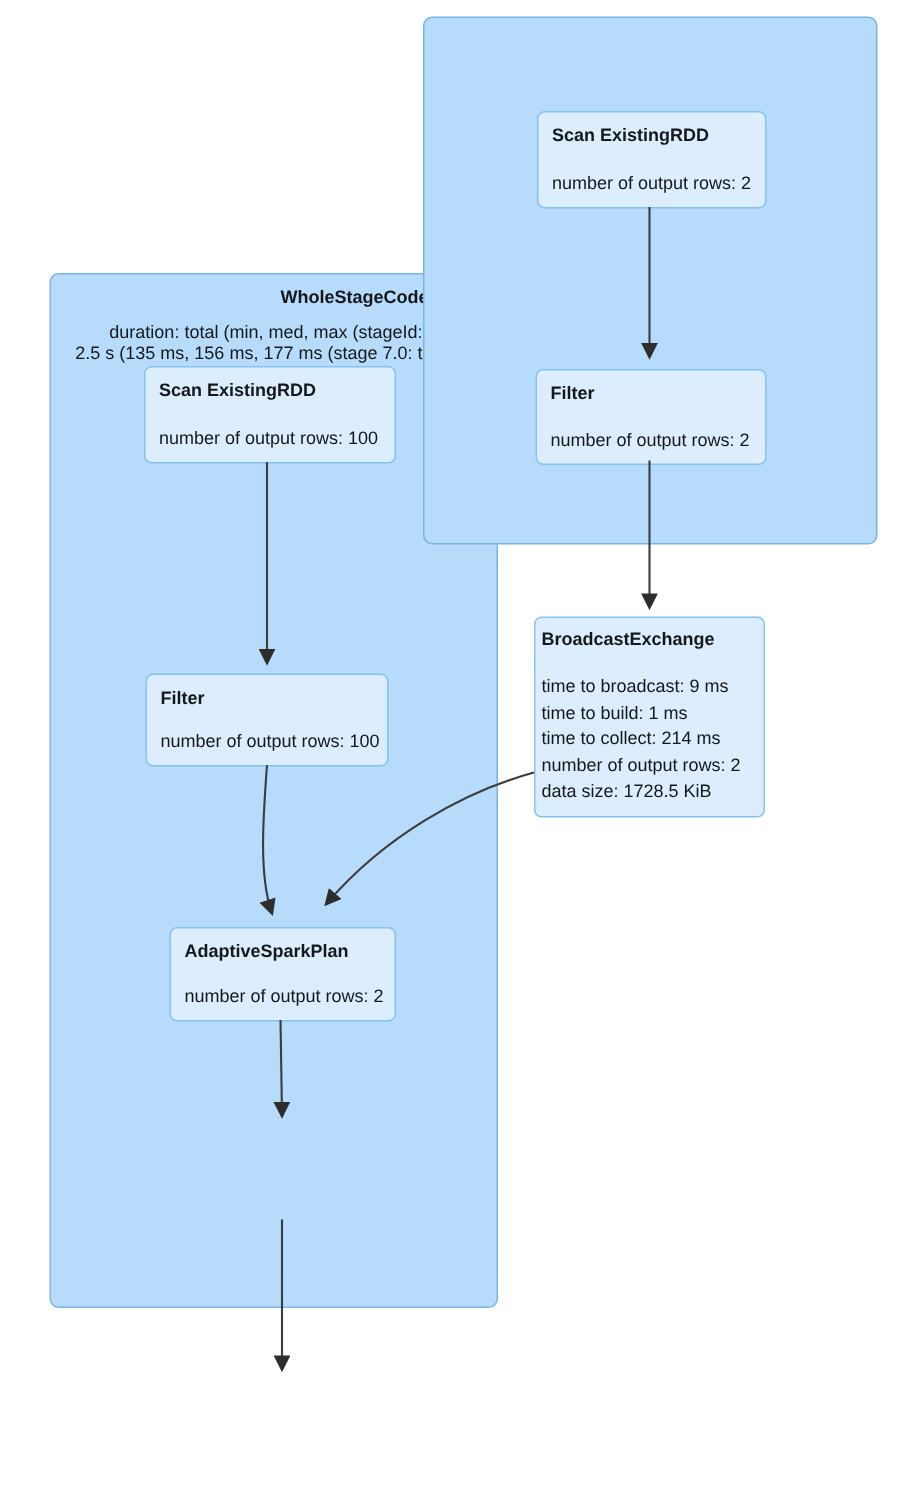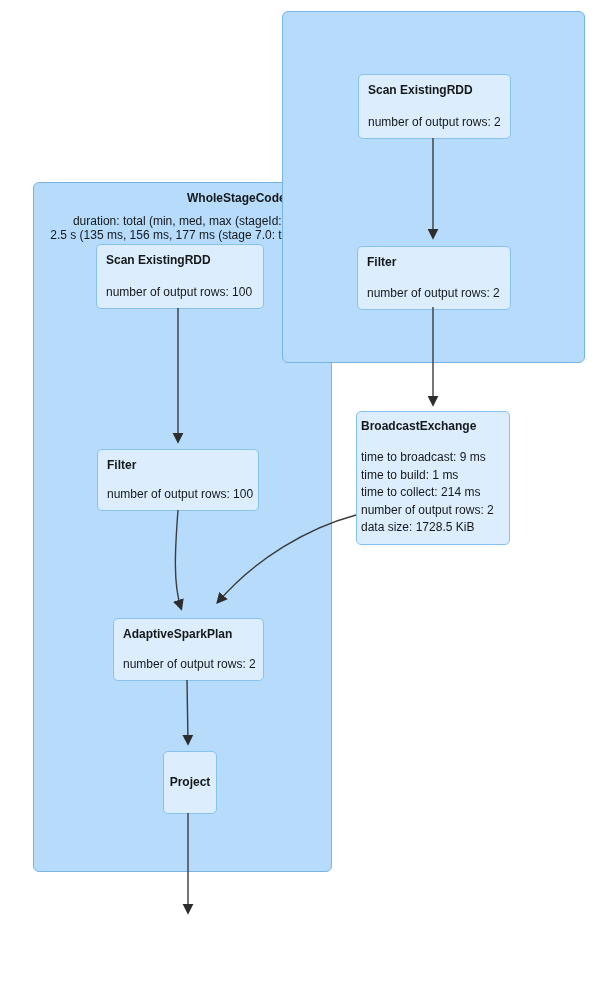--- a/index.html
+++ b/index.html
@@ -101,23 +101,20 @@
     <div class="node node-flow n-filter2">
       <div class="node-title">Filter</div>
       <div class="node-metric">number of output rows: 100</div>
     </div>
 
     <div class="node node-flow n-bhj">
       <div class="node-title">AdaptiveSparkPlan</div>
       <div class="node-metric">number of output rows: 2</div>
     </div>
 
-    <div class="node node-center n-project">
-      <div class="node-title">Project</div>
-    </div>
   </div>
 
   <div class="cluster cluster-right">
 
     <div class="node node-flow n-scan1">
       <div class="node-title">Scan ExistingRDD</div>
       <div class="node-metric">number of output rows: 2</div>
     </div>
 
     <div class="node node-flow n-filter1">

